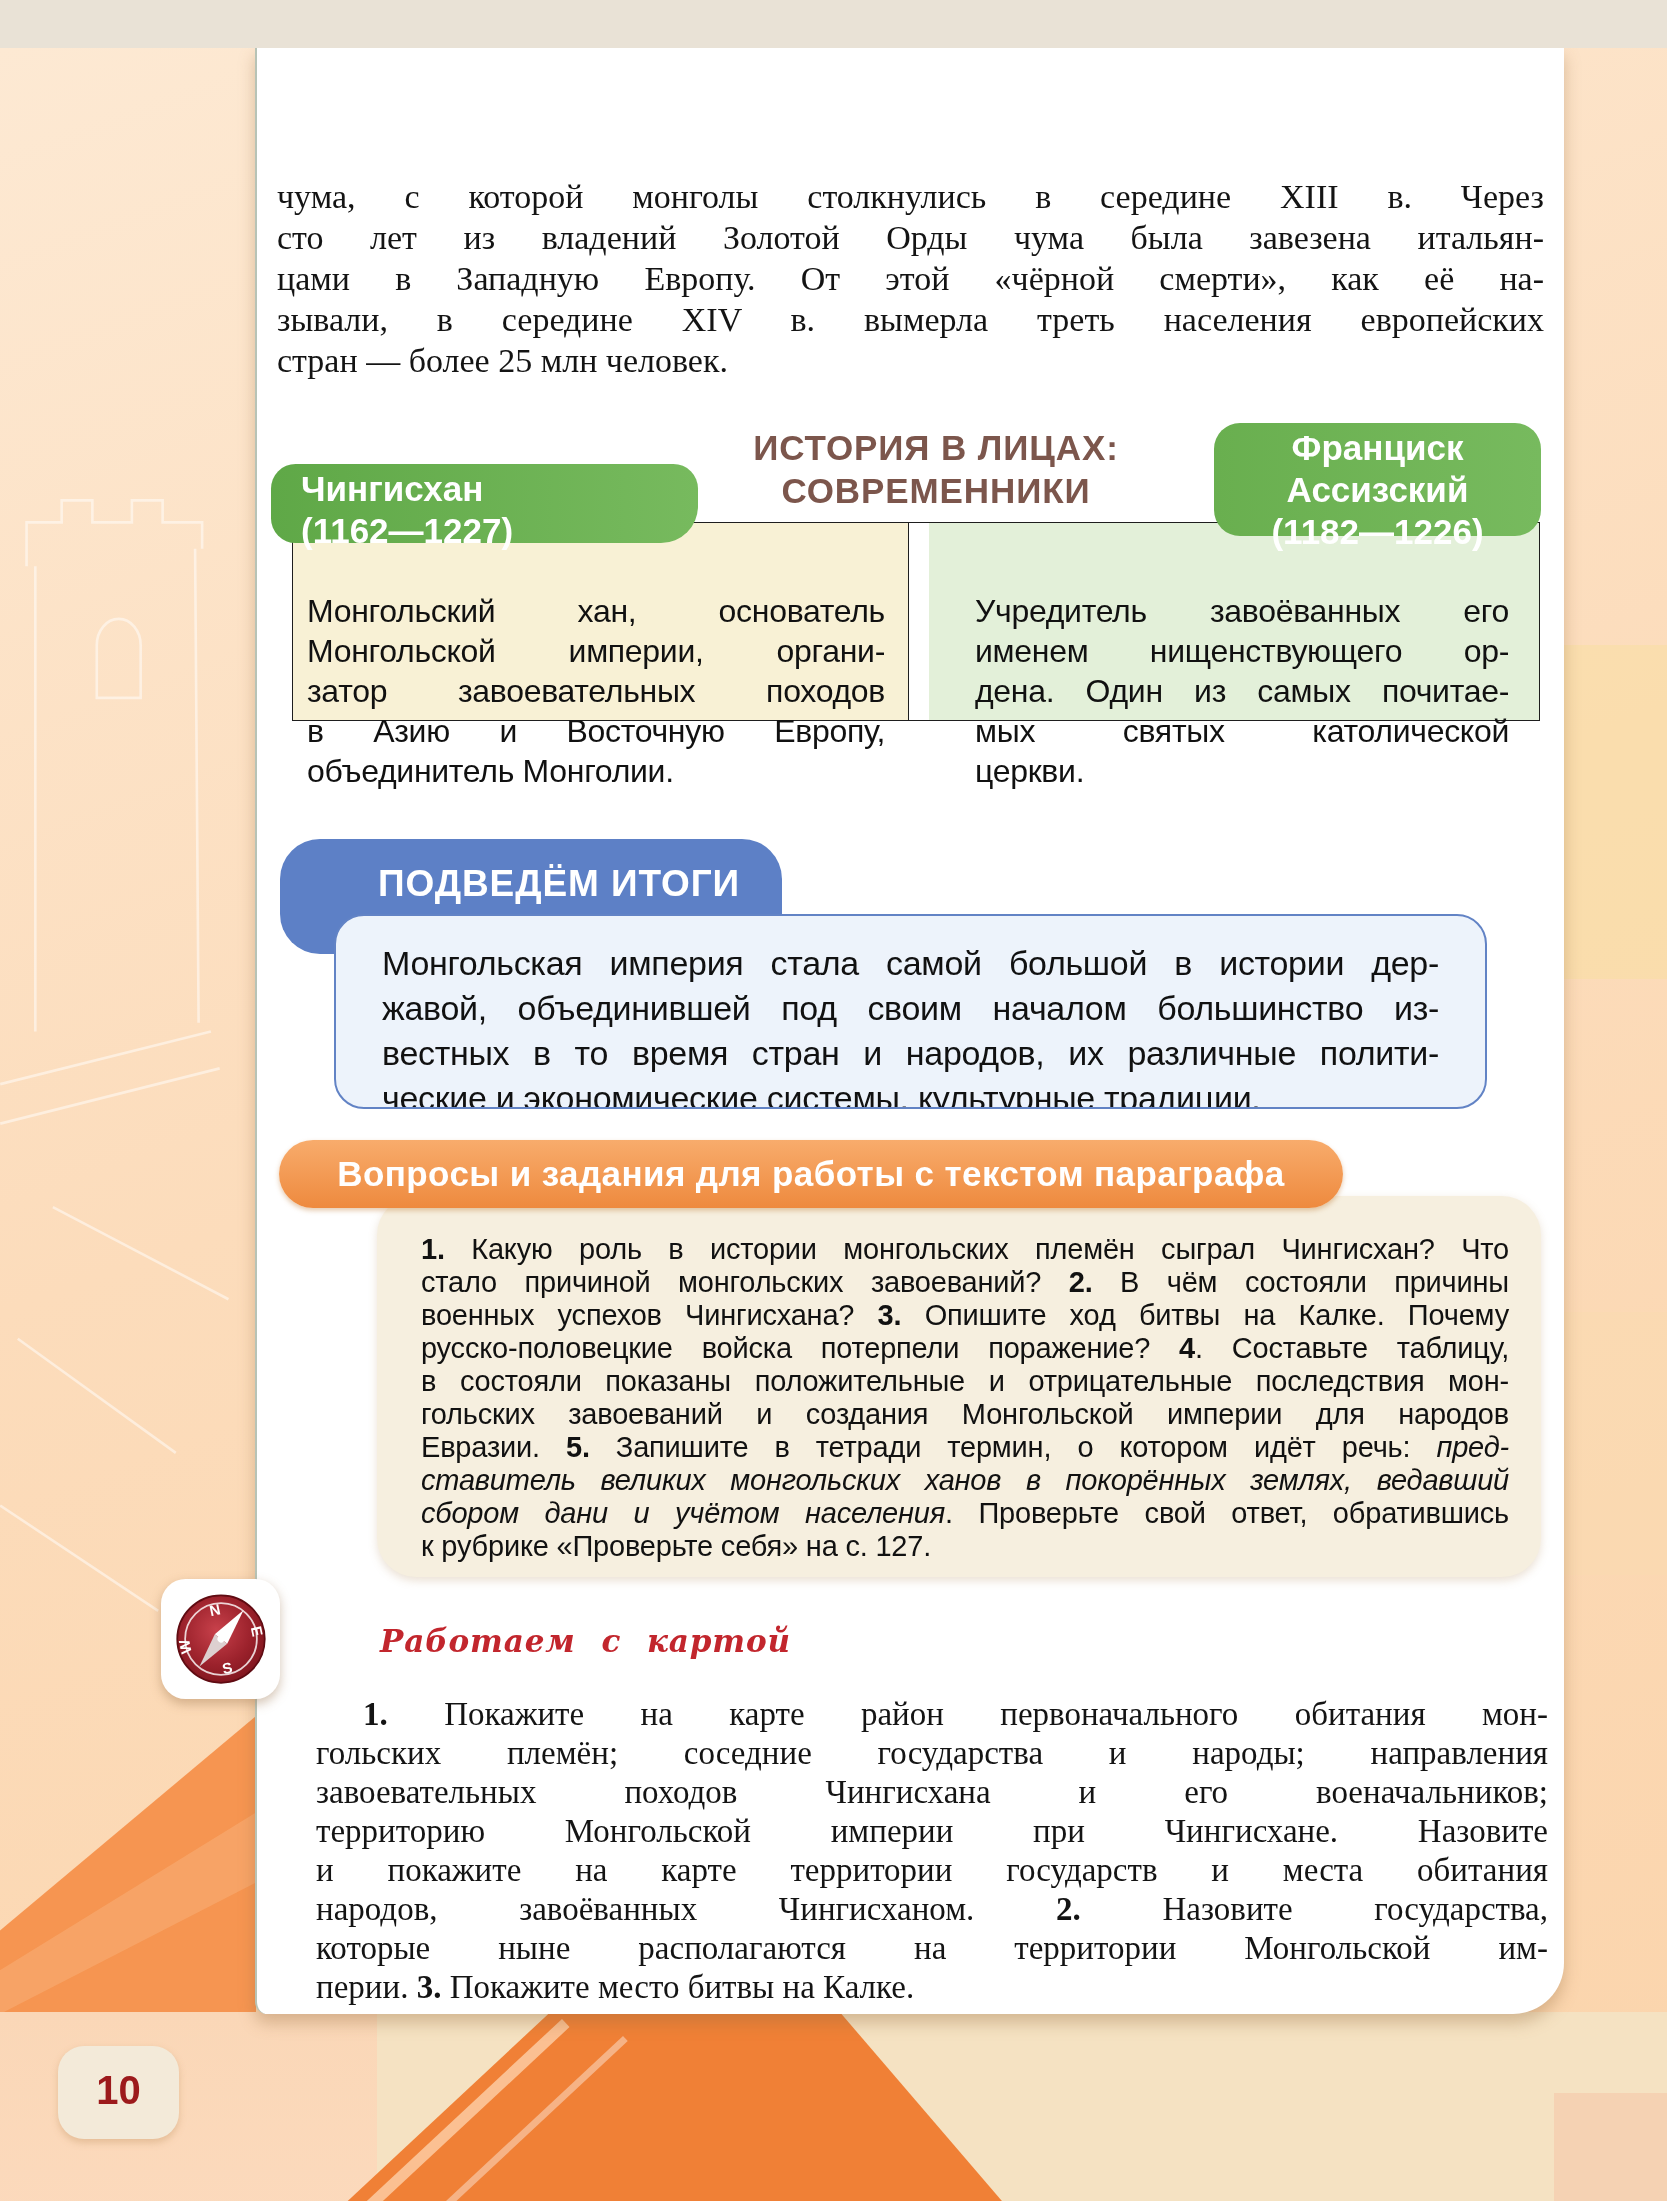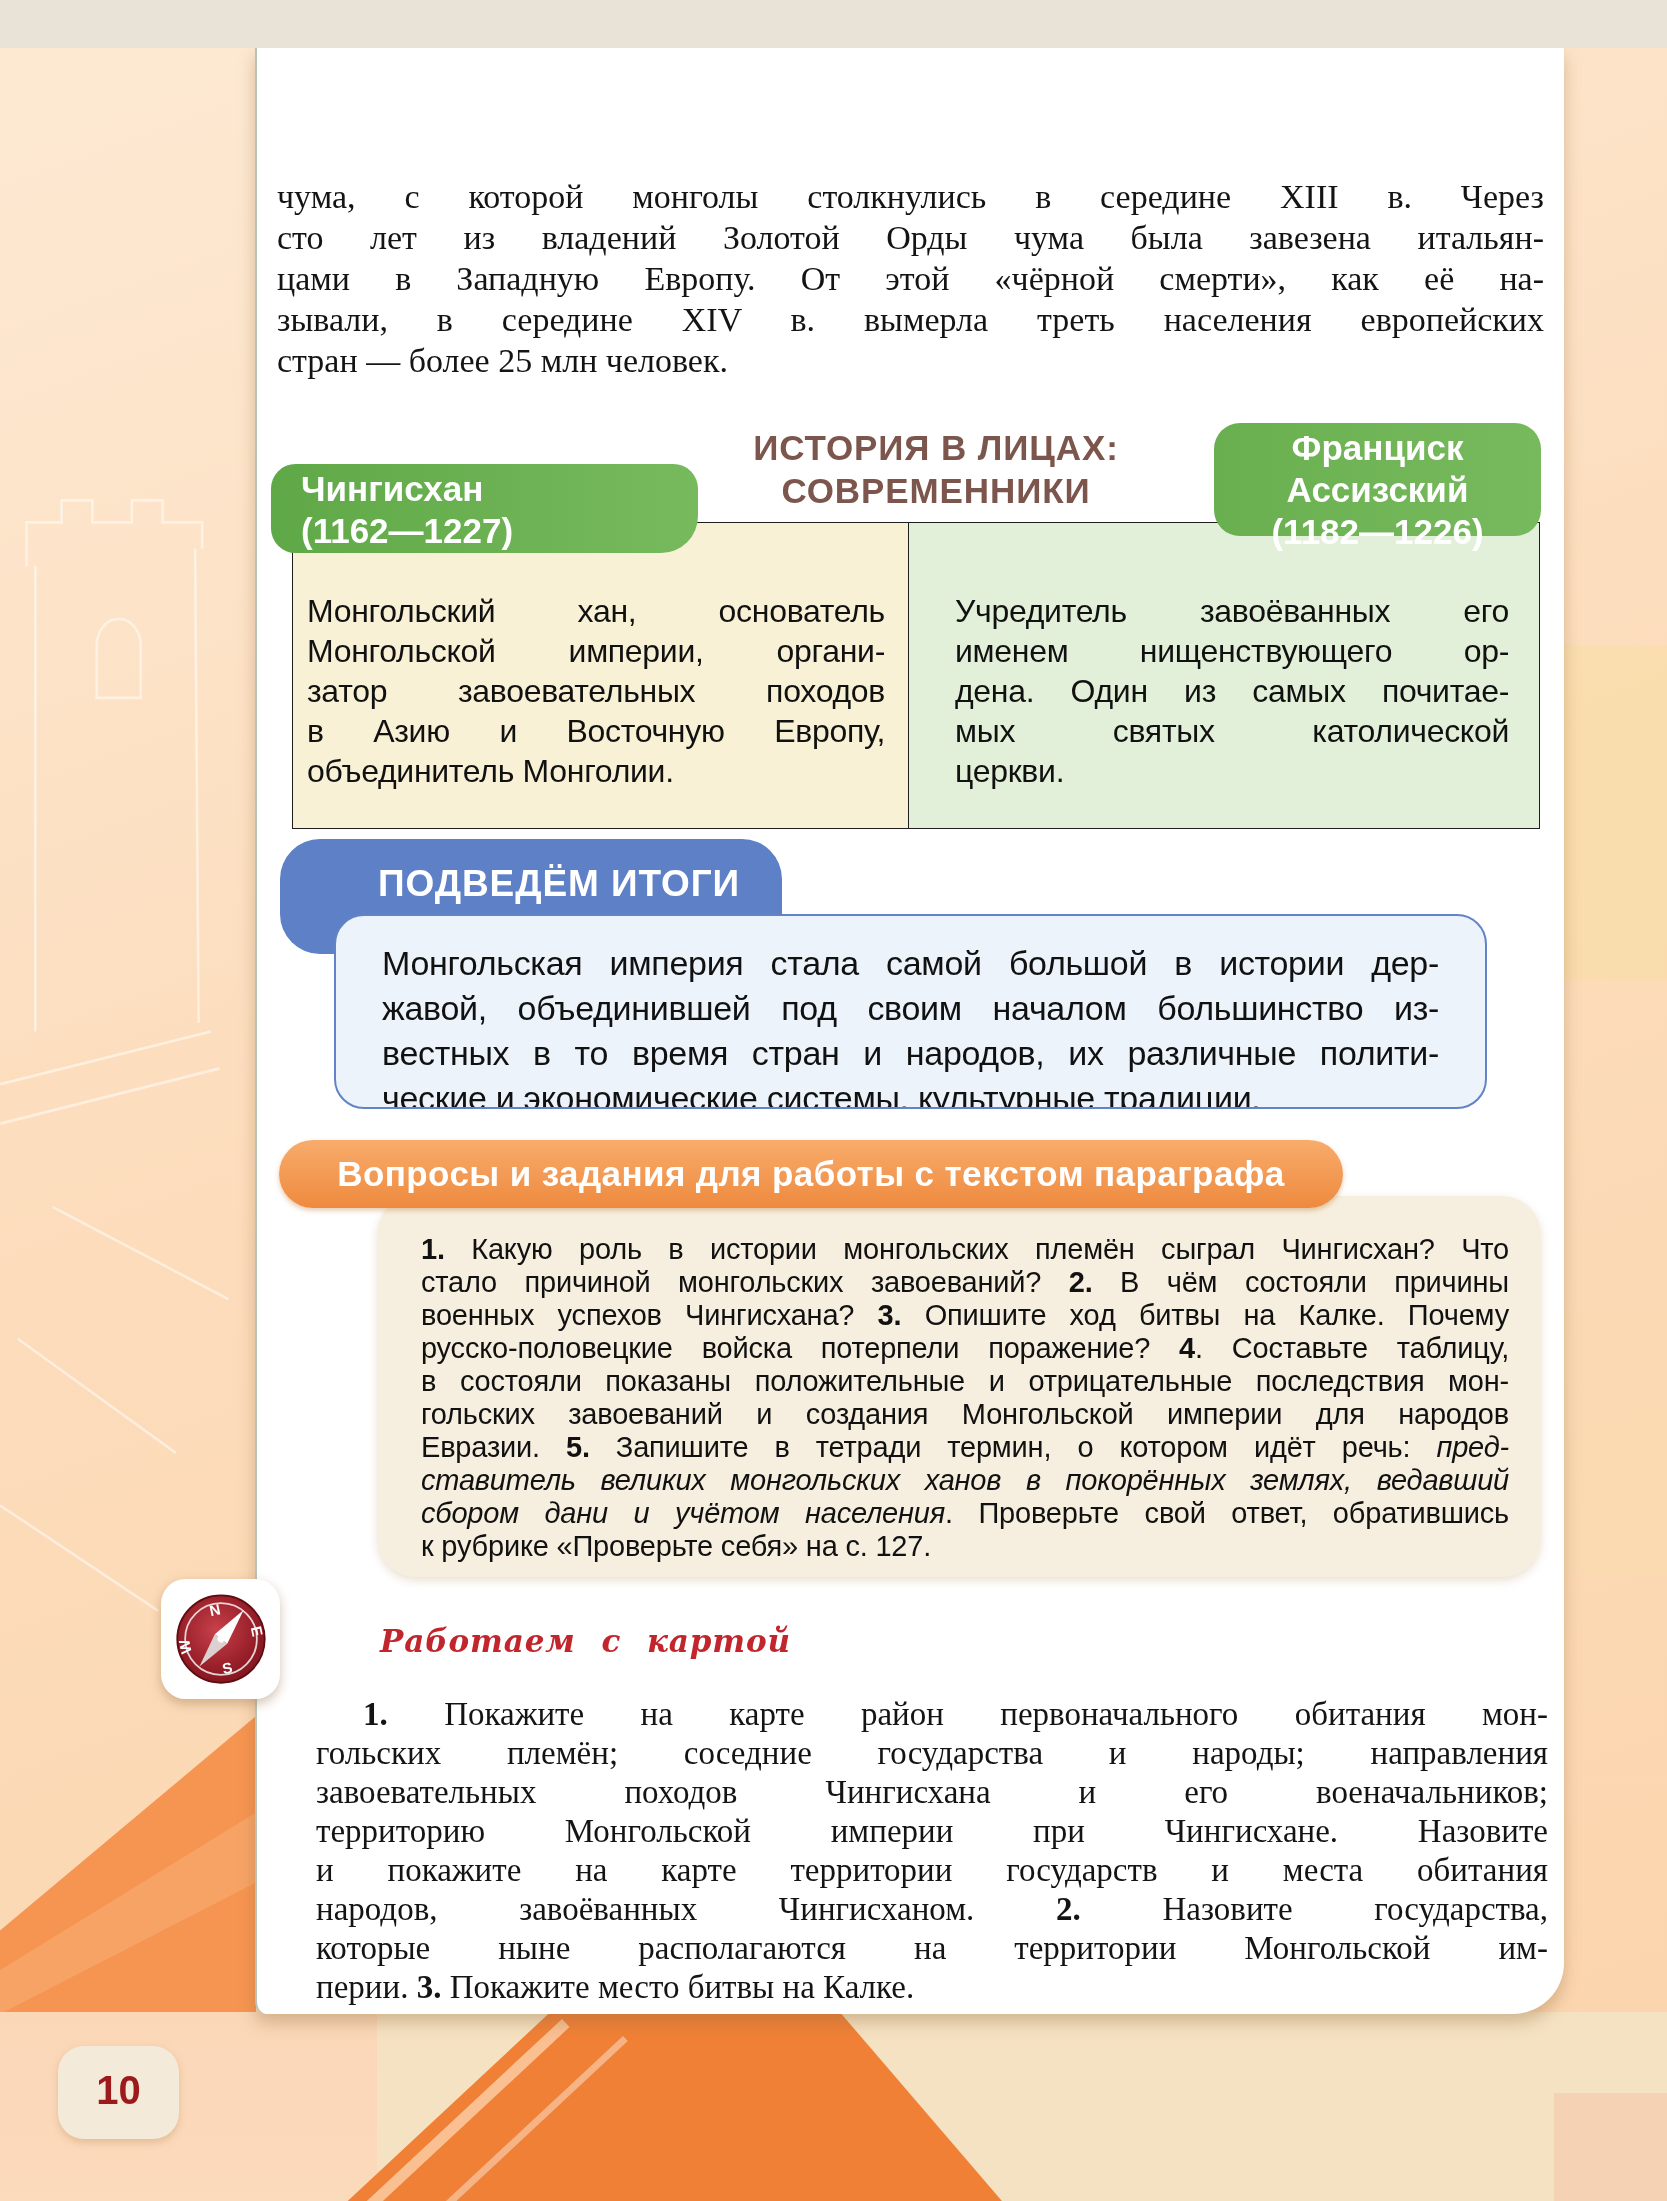--- a/index.html
+++ b/index.html
@@ -31,27 +31,27 @@
   .serif{font-family:"Liberation Serif","DejaVu Serif",serif;color:#141414;}
   .tl{text-align:justify;text-align-last:justify;}
   .tl-last{text-align-last:left;}
   .b{font-weight:bold;}
   .i{font-style:italic;}
   
   .intro{position:absolute;left:277px;top:128px;width:1267px;font-size:34px;line-height:41px;z-index:3;}
   
   .hheading{position:absolute;left:734px;top:378px;width:404px;text-align:center;font-weight:bold;
             font-size:35px;line-height:43px;color:#7c564c;letter-spacing:0.9px;z-index:3;}
-  .ptable{position:absolute;left:292px;top:474px;width:1248px;height:307px;border:1.8px solid #1e1e1e;
-          display:flex;z-index:2;box-sizing:border-box;}
+  .ptable{position:absolute;left:292px;top:474px;width:1248px;height:199px;border:1.8px solid #1e1e1e;
+          display:flex;z-index:2;box-sizing:border-box;gap:20px;}
   .cell{box-sizing:border-box;font-size:32px;line-height:40px;letter-spacing:-0.3px;color:#111;}
   .cell-l{width:616px;background:#f8f1d5;border-right:1.8px solid #1e1e1e;padding:68px 23px 0 14px;}
   .cell-r{flex:1;background:#e3f0d9;padding:68px 30px 0 46px;}
   .badge{position:absolute;color:#fff;font-weight:bold;z-index:3;box-sizing:border-box;}
-  .badge-l{left:271px;top:416px;width:427px;height:89px;background:linear-gradient(90deg,#5fa847,#77ba5e);
+  .badge-l{left:271px;top:416px;width:427px;height:79px;background:linear-gradient(90deg,#5fa847,#77ba5e);
            border-radius:24.6px 24.6px 37px 24.6px;padding:4.4px 0 0 30px;font-size:35px;line-height:42px;}
   .badge-r{left:1214px;top:375px;width:327px;height:113px;background:linear-gradient(90deg,#69af4f,#77ba5e);
            border-radius:26px;padding-top:4.4px;text-align:center;font-size:35px;line-height:42px;}
   
   .tab{position:absolute;left:280px;top:791px;width:502px;height:115px;background:#5d80c6;
        border-radius:40px 40px 0 40px;z-index:2;color:#fff;font-weight:bold;font-size:37px;
        letter-spacing:0.9px;padding:24px 0 0 98px;box-sizing:border-box;}
   .sumbox{position:absolute;left:334px;top:866px;width:1153px;height:195px;background:#edf3fb;
           border:2.6px solid #6283c5;border-radius:30px;z-index:3;box-sizing:border-box;
           padding:24.6px 46px 0 46px;font-size:34px;line-height:45px;letter-spacing:-0.3px;

